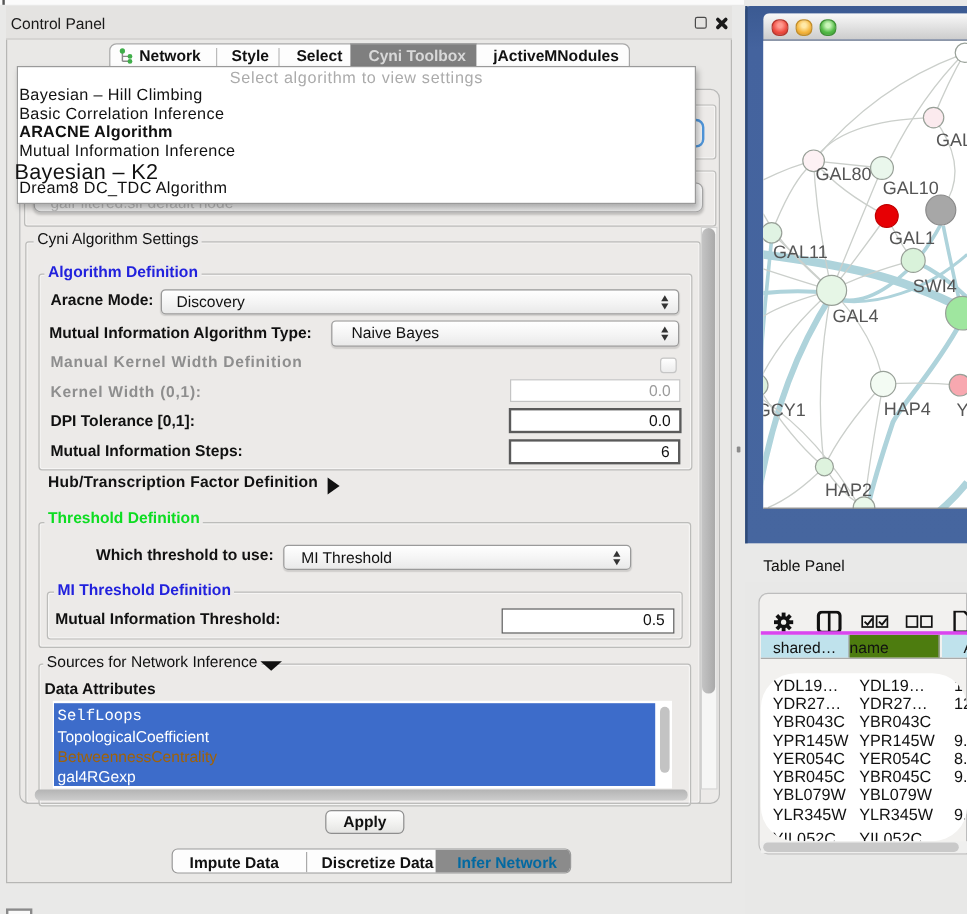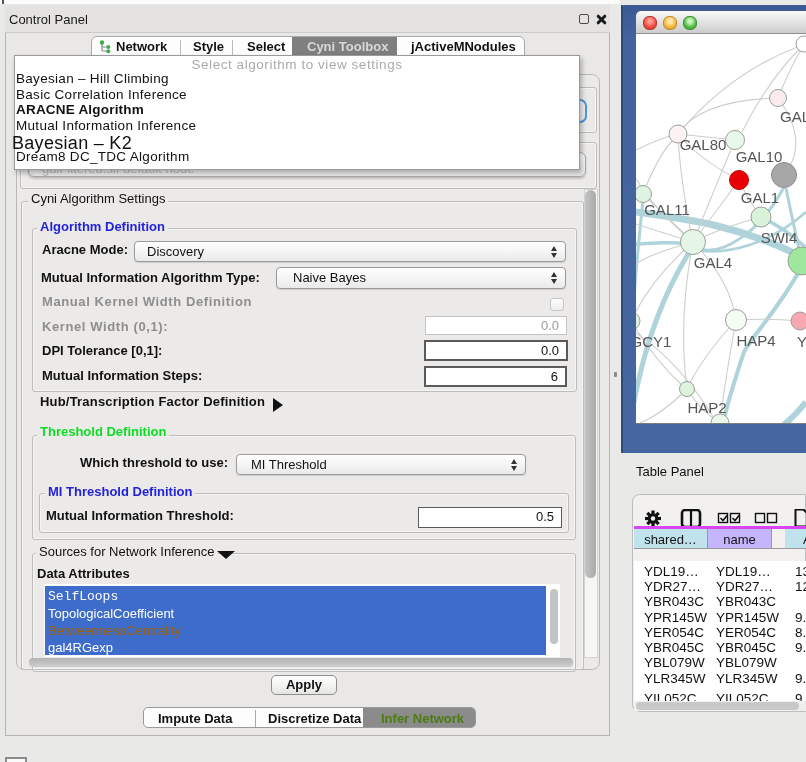--- a/index.html
+++ b/index.html
@@ -107,21 +107,21 @@
 <div class="abs" style="left:584px;top:189px;width:14px;height:469px;background:#f6f6f5;border:1px solid #d4d4d3;box-sizing:border-box;"></div>
 <div class="abs" style="left:585px;top:190px;width:11px;height:388px;background:linear-gradient(90deg,#c4c4c4,#a9a9a9);border-radius:6px;"></div>
 
 <div class="abs" style="left:271px;top:675px;width:66px;height:20px;border:1.5px solid #8e8e8e;border-radius:5px;background:linear-gradient(180deg,#ffffff,#f2f2f0 55%,#e4e4e2);box-sizing:border-box;text-align:center;line-height:17px;font-weight:bold;">Apply</div>
 
 <div class="abs" style="left:143px;top:707px;width:333px;height:21px;background:#fdfdfd;border:1px solid #9a9a9a;border-radius:5px;box-sizing:border-box;overflow:hidden;">
   <div class="abs" style="left:219px;top:0;width:114px;height:21px;background:#8b8b8b;"></div>
   <div class="abs" style="left:111px;top:2px;width:1px;height:17px;background:#aaa;"></div>
   <div class="abs b" style="left:14px;top:3px;">Impute Data</div>
   <div class="abs b" style="left:124px;top:3px;">Discretize Data</div>
-  <div class="abs b" style="left:237px;top:3px;color:#4d7c0f;text-align:right;">Infer Network</div>
+  <div class="abs b" style="left:237px;top:3px;color:#0369a1;text-align:right;">Infer Network</div>
 </div>
 
 <div class="abs" style="left:14px;top:55px;width:566px;height:115px;background:#fff;border:1px solid #9a9a9a;box-sizing:border-box;box-shadow:2px 3px 5px rgba(0,0,0,.28);"></div>
 <div class="abs" style="left:14px;top:57px;width:566px;text-align:center;color:#ababab;font-size:13.5px;letter-spacing:.55px;">Select algorithm to view settings</div>
 <div class="abs" style="left:16px;top:71px;font-size:13.5px;letter-spacing:.3px;">Bayesian – Hill Climbing</div>
 <div class="abs" style="left:16px;top:87px;font-size:13.5px;letter-spacing:.3px;text-align:center;">Basic Correlation Inference</div>
 <div class="abs b" style="left:16px;top:102px;font-size:13.5px;letter-spacing:.2px;">ARACNE Algorithm</div>
 <div class="abs" style="left:16px;top:118px;font-size:13.5px;letter-spacing:.3px;">Mutual Information Inference</div>
 <div class="abs" style="left:12px;top:133px;font-size:18px;letter-spacing:.3px;">Bayesian – K2</div>
 <div class="abs" style="left:16px;top:149px;font-size:13.5px;letter-spacing:.3px;">Dream8 DC_TDC Algorithm</div>
@@ -241,25 +241,25 @@
     <path d="M76.5,9 l2.5,2.5 l4,-5" stroke-width="1.6"></path>
     <path d="M88.5,9 l2.5,2.5 l4,-5" stroke-width="1.6"></path>
     <rect x="111.5" y="4.5" width="9" height="9"></rect>
     <rect x="123.5" y="4.5" width="9" height="9"></rect>
   </g>
   <path d="M151.5,0.5 h8 l4,4 v13 h-12 z" fill="none" stroke="#111" stroke-width="2"></path>
 </svg>
 
 <div class="abs" style="left:634px;top:526px;width:172px;height:23px;border-top:3px solid #d946ef;border-bottom:1px solid #9a9a9a;box-sizing:border-box;overflow:hidden;">
   <div class="abs" style="left:0;top:0;width:74px;height:23px;background:#bfe2ec;border-right:1px solid #9a9a9a;box-sizing:border-box;text-align:center;line-height:22px;">shared…</div>
-  <div class="abs" style="left:74px;top:0;width:64px;height:23px;background:#c4b5fd;border-right:1px solid #9a9a9a;box-sizing:border-box;text-align:center;line-height:22px;">name</div>
+  <div class="abs" style="left:74px;top:0;width:75px;height:23px;background:#4d7c0f;border-right:1px solid #9a9a9a;box-sizing:border-box;text-align:left;line-height:22px;">name</div>
   <div class="abs" style="left:151px;top:0;width:21px;height:23px;background:#bfe2ec;line-height:22px;padding-left:18px;">A</div>
 </div>
 
-<div class="abs" style="left:634px;top:561px;width:172px;height:140px;background:#fff;overflow:hidden;font-size:13.5px;">
+<div class="abs" style="left:634px;top:561px;width:172px;height:140px;background:#fff;overflow:hidden;font-size:13.5px;border-radius:29px;">
   <div class="abs" style="left:10px;top:3px;">YDL19…</div>
     <div class="abs" style="left:82px;top:3px;">YDL19…</div>
     <div class="abs" style="left:161px;top:3px;">13</div>
   <div class="abs" style="left:10px;top:18px;">YDR27…</div>
     <div class="abs" style="left:82px;top:18px;">YDR27…</div>
     <div class="abs" style="left:161px;top:18px;">12</div>
   <div class="abs" style="left:10px;top:33px;">YBR043C</div>
     <div class="abs" style="left:82px;top:33px;">YBR043C</div>
   <div class="abs" style="left:10px;top:49px;">YPR145W</div>
     <div class="abs" style="left:82px;top:49px;">YPR145W</div>

